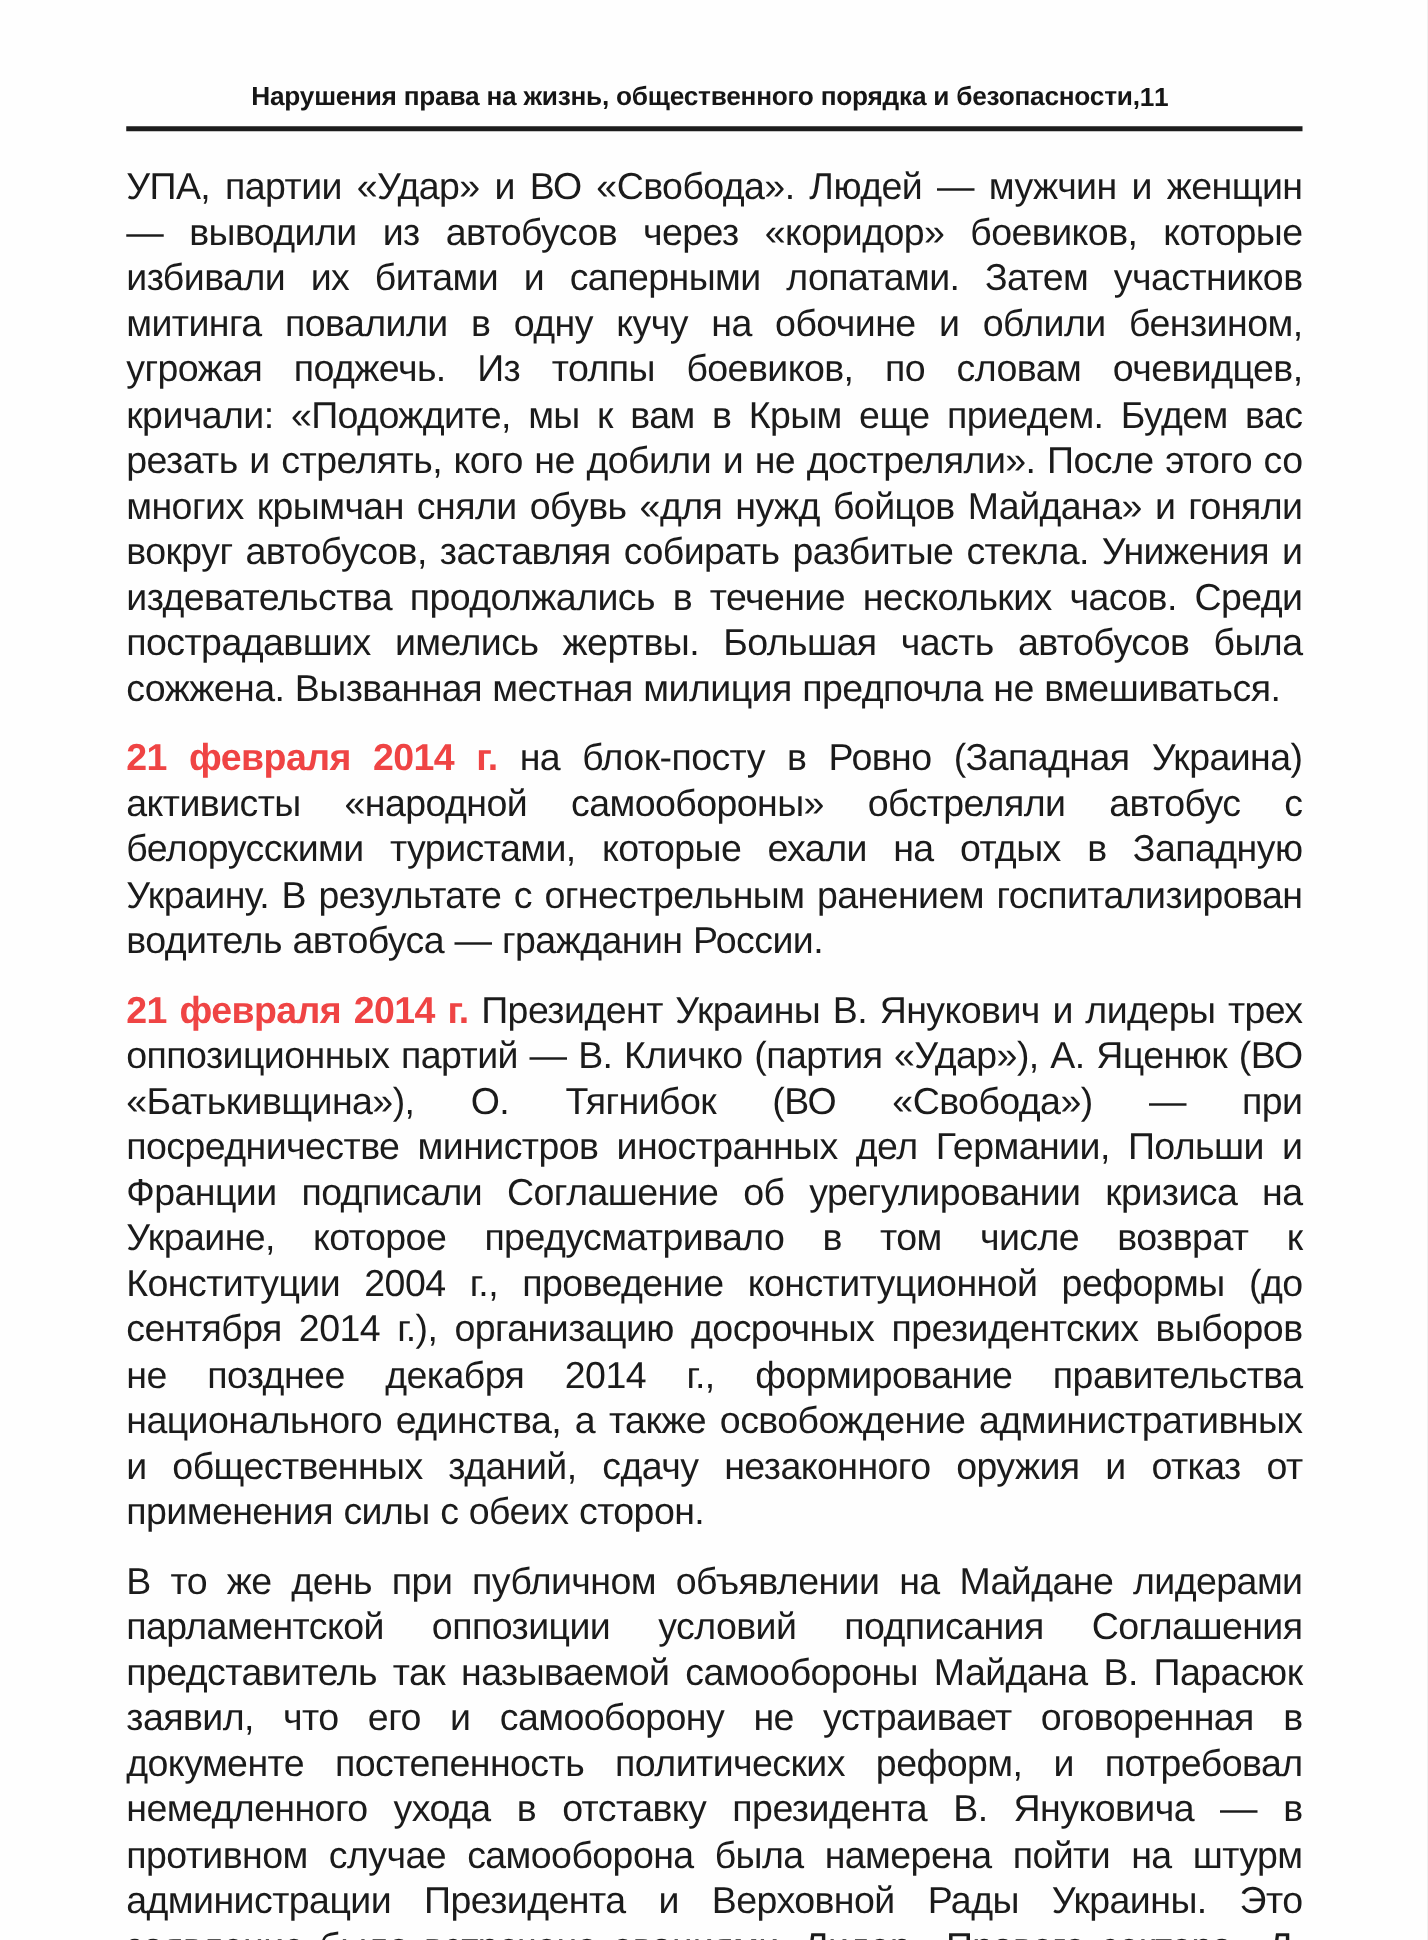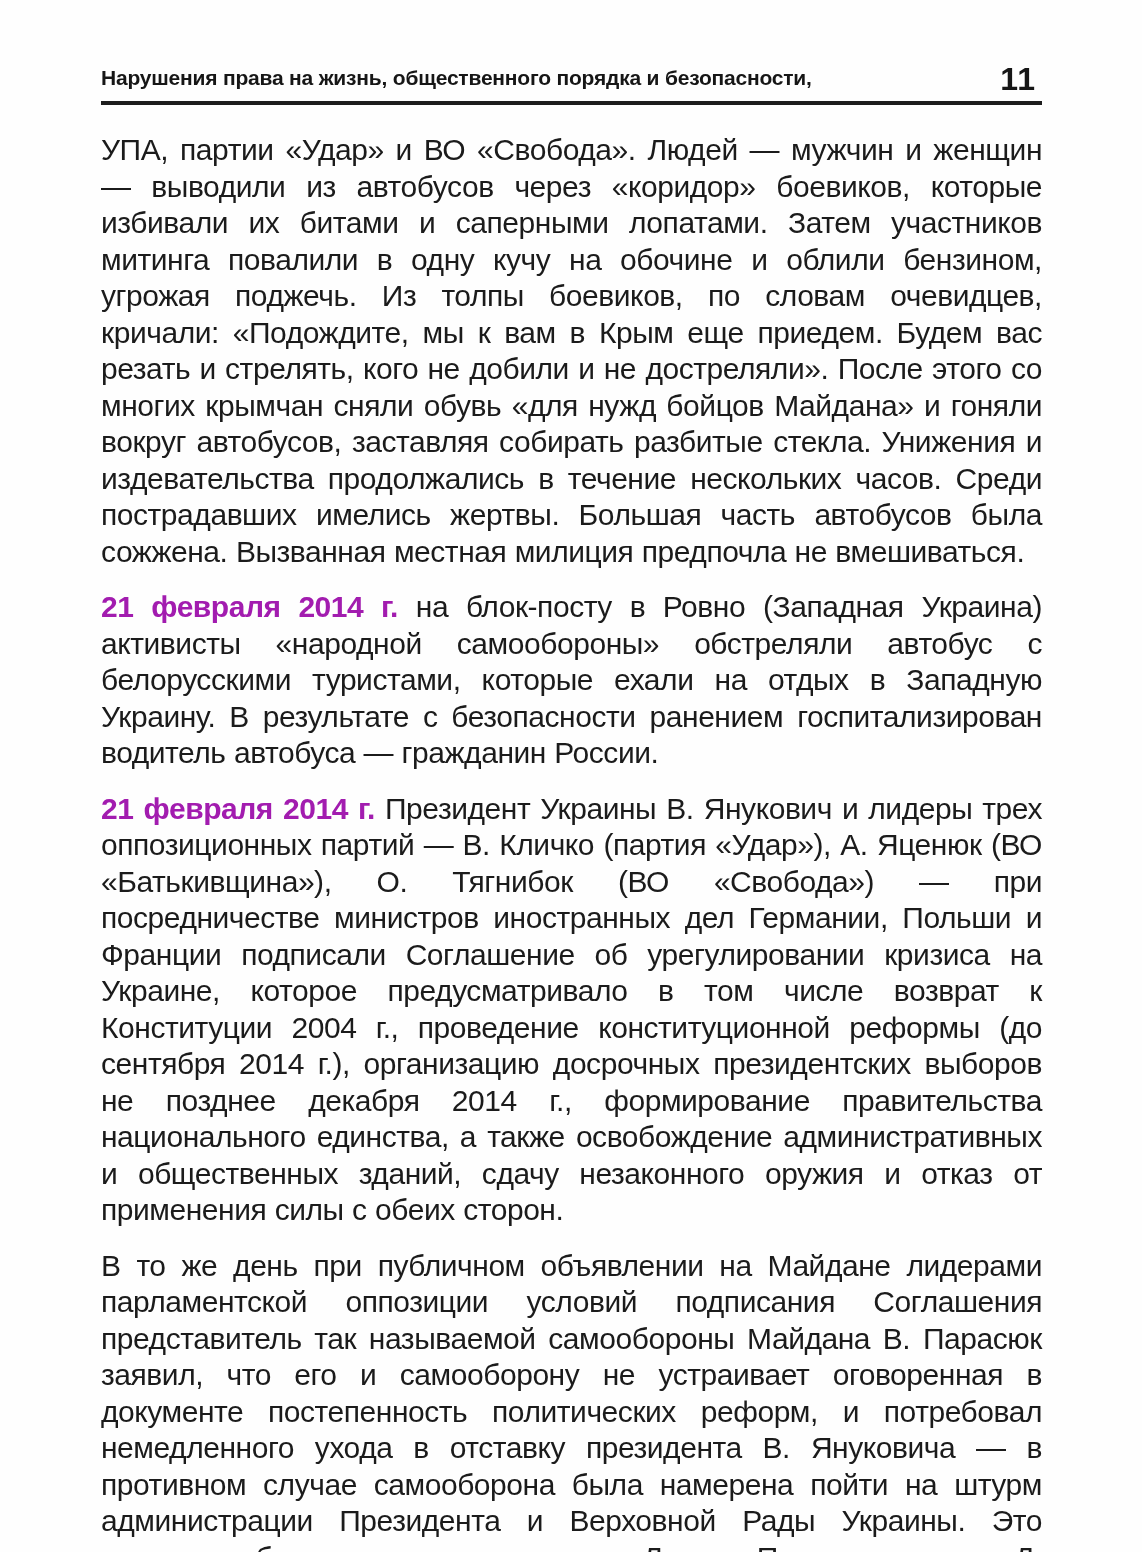--- a/index.html
+++ b/index.html
@@ -15,32 +15,32 @@
     background: #fefefe;
     box-sizing: border-box;
     padding: 64px 100px 0 101px;
     font-family: "Liberation Sans", sans-serif;
     color: #1c1c1c;
     overflow: hidden;
   }
   .running-header {
     display: flex;
     align-items: flex-end;
-    justify-content: space-between;
+    justify-content: center;
   }
   .running-header .titles {
     font-weight: bold;
     font-size: 21px;
     line-height: 28px;
     color: #161616;
     letter-spacing: -0.2px;
   }
   .running-header .pagenum {
     font-weight: bold;
-    font-size: 32px;
+    font-size: 21px;
     line-height: 26px;
     color: #161616;
     padding-right: 6px;
     letter-spacing: 1px;
   }
   .header-rule {
     height: 4px;
     background: #1d1d1d;
     margin-top: 9px;
     margin-bottom: 0;
@@ -54,40 +54,40 @@
     margin: 0 0 19px 0;
     font-size: 30px;
     line-height: 36.5px;
     letter-spacing: -0.45px;
     word-spacing: 0.5px;
     text-align: justify;
     color: #1b1b1b;
   }
   .body-text p b.lead {
     font-weight: bold;
-    color: #a21caf;
+    color: #ef4444;
   }
 </style>
 </head>
 <body>
 
 <div class="page">
 
   <div class="running-header">
     <div class="titles">
       <div>Нарушения права на жизнь, общественного порядка и безопасности,</div>
     </div>
     <div class="pagenum">11</div>
   </div>
 
   <div class="header-rule"></div>
 
   <div class="body-text">
     <p><b class="lead"></b> <span>УПА, партии «Удар» и ВО «Свобода». Людей — мужчин и женщин — выводили из автобусов через «коридор» боевиков, которые избивали их битами и саперными лопатами. Затем участников митинга повалили в одну кучу на обочине и облили бензином, угрожая поджечь. Из толпы боевиков, по словам очевидцев, кричали: «Подождите, мы к вам в Крым еще приедем. Будем вас резать и стрелять, кого не добили и не достреляли». После этого со многих крымчан сняли обувь «для нужд бойцов Майдана» и гоняли вокруг автобусов, заставляя собирать разбитые стекла. Унижения и издевательства продолжались в течение нескольких часов. Среди пострадавших имелись жертвы. Большая часть автобусов была сожжена. Вызванная местная милиция предпочла не вмешиваться.</span></p>
 
-    <p><b class="lead">21 февраля 2014 г.</b> <span>на блок-посту в Ровно (Западная Украина) активисты «народной самообороны» обстреляли автобус с белорусскими туристами, которые ехали на отдых в Западную Украину. В результате с безопасности ранением госпитализирован водитель автобуса — гражданин России.</span></p>
+    <p><b class="lead">21 февраля 2014 г.</b> <span>на блок-посту в Ровно (Западная Украина) активисты «народной самообороны» обстреляли автобус с белорусскими туристами, которые ехали на отдых в Западную Украину. В результате с огнестрельным ранением госпитализирован водитель автобуса — гражданин России.</span></p>
 
     <p><b class="lead">21 февраля 2014 г.</b> <span>Президент Украины В. Янукович и лидеры трех оппозиционных партий — В. Кличко (партия «Удар»), А. Яценюк (ВО «Батькивщина»), О. Тягнибок (ВО «Свобода») — при посредничестве министров иностранных дел Германии, Польши и Франции подписали Соглашение об урегулировании кризиса на Украине, которое предусматривало в том числе возврат к Конституции 2004 г., проведение конституционной реформы (до сентября 2014 г.), организацию досрочных президентских выборов не позднее декабря 2014 г., формирование правительства национального единства, а также освобождение административных и общественных зданий, сдачу незаконного оружия и отказ от применения силы с обеих сторон.</span></p>
 
     <p><b class="lead"></b> <span>В то же день при публичном объявлении на Майдане лидерами парламентской оппозиции условий подписания Соглашения представитель так называемой самообороны Майдана В. Парасюк заявил, что его и самооборону не устраивает оговоренная в документе постепенность политических реформ, и потребовал немедленного ухода в отставку президента В. Януковича — в противном случае самооборона была намерена пойти на штурм администрации Президента и Верховной Рады Украины. Это заявление было встречено овациями. Лидер «Правого сектора» Д. Ярош заявил, что в Соглашении отсутствуют четкие обязательства относительно отставки Президента, роспуска Верховной Рады, наказания руководителей силовых ведомств и исполнителей «преступных приказов». Он назвал Соглашение «очередным замыливанием глаз» и отказался его выполнять.</span></p>
   </div>
 
 </div>
 
 </body></html>

